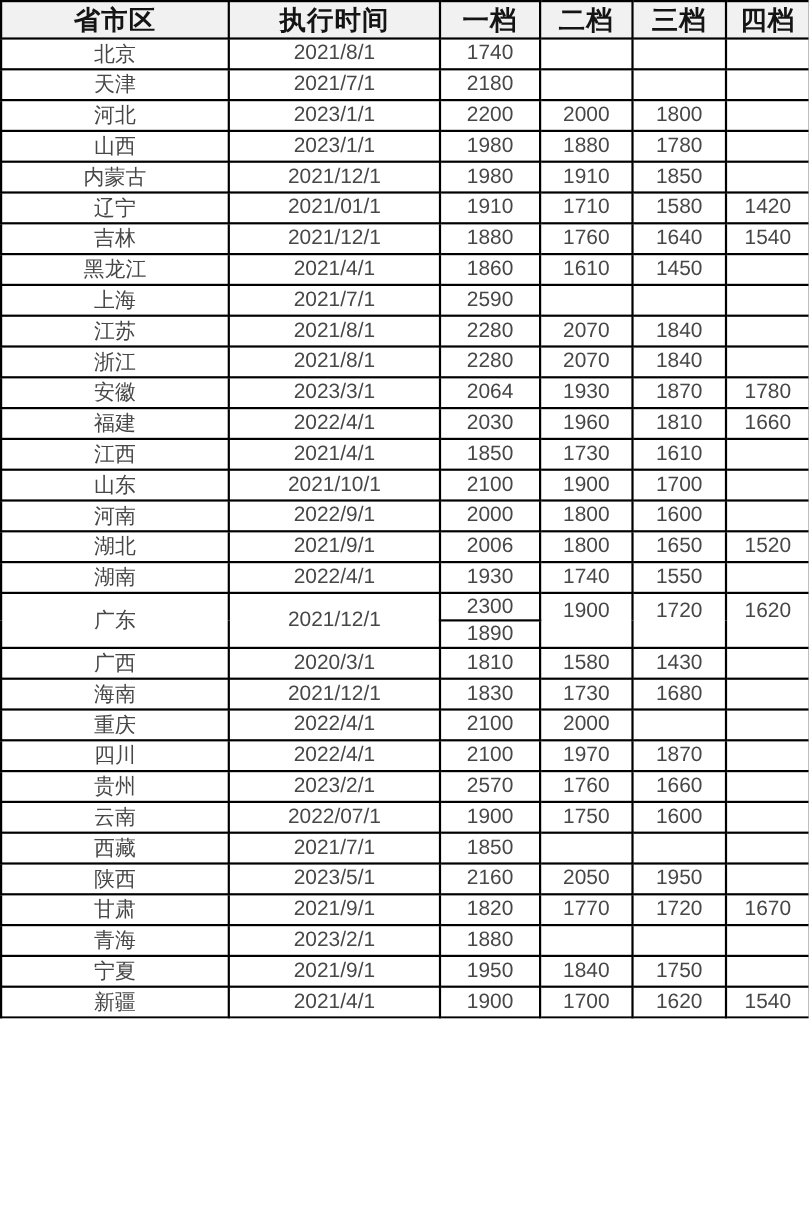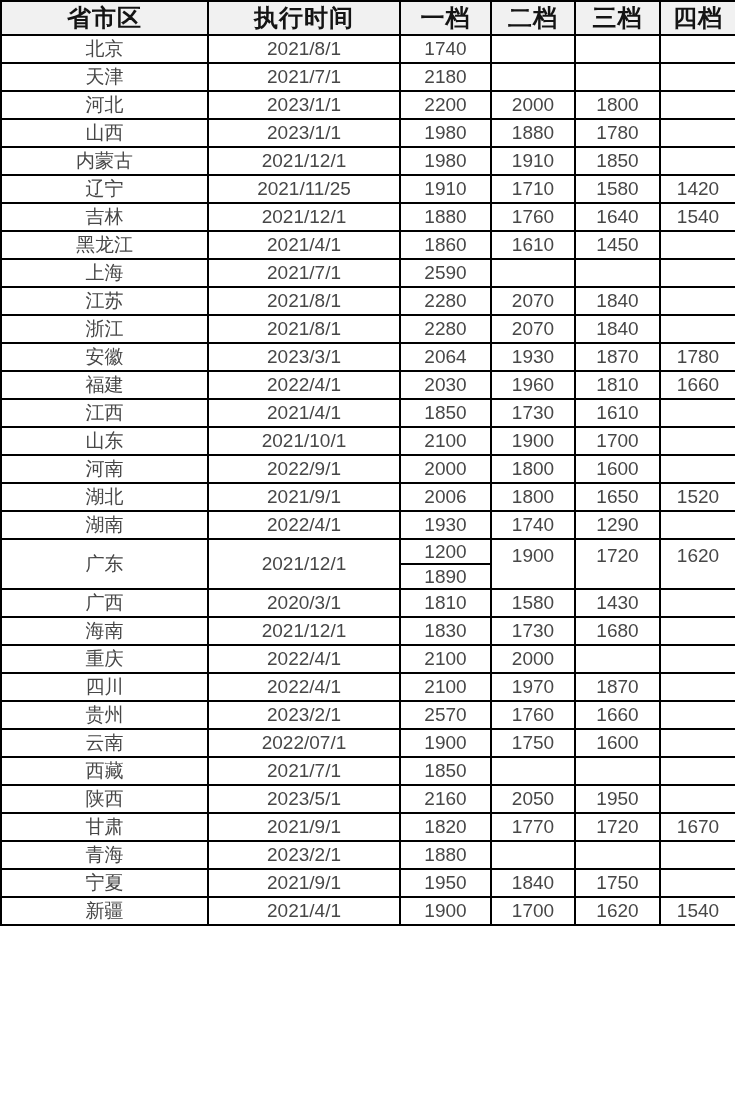--- a/index.html
+++ b/index.html
@@ -106,21 +106,21 @@
       <tr>
         <td>内蒙古</td>
         <td>2021/12/1</td>
         <td>1980</td>
         <td>1910</td>
         <td>1850</td>
         <td></td>
       </tr>
       <tr>
         <td>辽宁</td>
-        <td>2021/11/25</td>
+        <td>2021/01/1</td>
         <td>1910</td>
         <td>1710</td>
         <td>1580</td>
         <td>1420</td>
       </tr>
       <tr>
         <td>吉林</td>
         <td>2021/12/1</td>
         <td>1880</td>
         <td>1760</td>
@@ -205,27 +205,27 @@
         <td>2006</td>
         <td>1800</td>
         <td>1650</td>
         <td>1520</td>
       </tr>
       <tr>
         <td>湖南</td>
         <td>2022/4/1</td>
         <td>1930</td>
         <td>1740</td>
-        <td>1290</td>
+        <td>1550</td>
         <td></td>
       </tr>
       <tr>
         <td rowspan="2">广东</td>
         <td rowspan="2">2021/12/1</td>
-        <td>1200</td>
+        <td>2300</td>
         <td rowspan="2" class="va-top">1900</td>
         <td rowspan="2" class="va-top">1720</td>
         <td rowspan="2" class="va-top">1620</td>
       </tr>
       <tr>
         <td>1890</td>
       </tr>
       <tr>
         <td>广西</td>
         <td>2020/3/1</td>

